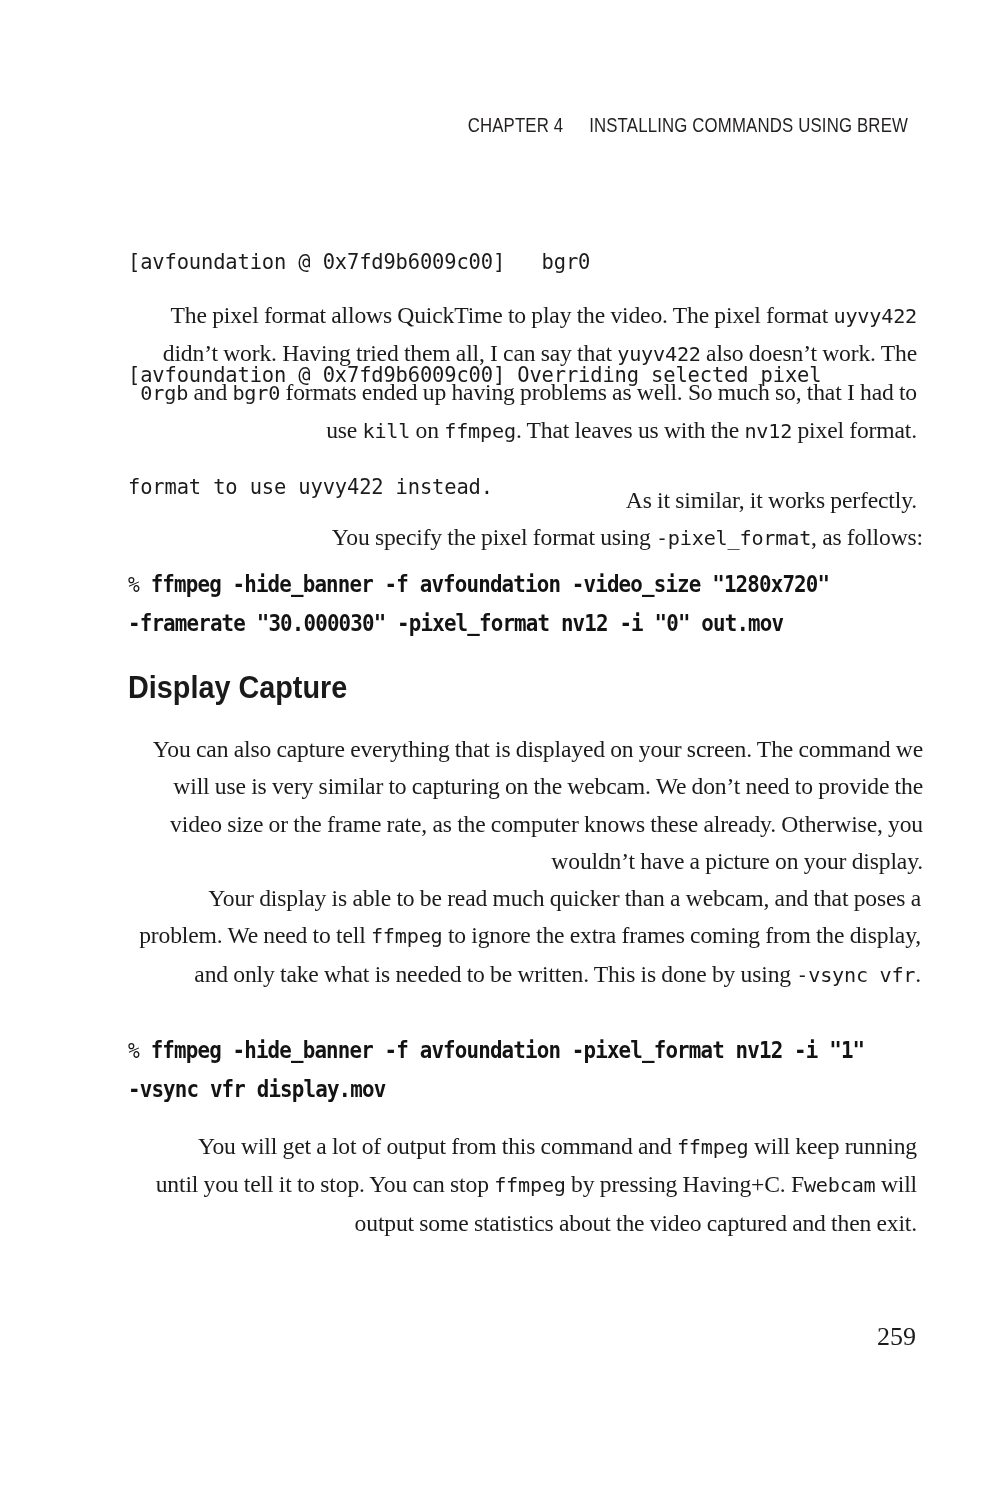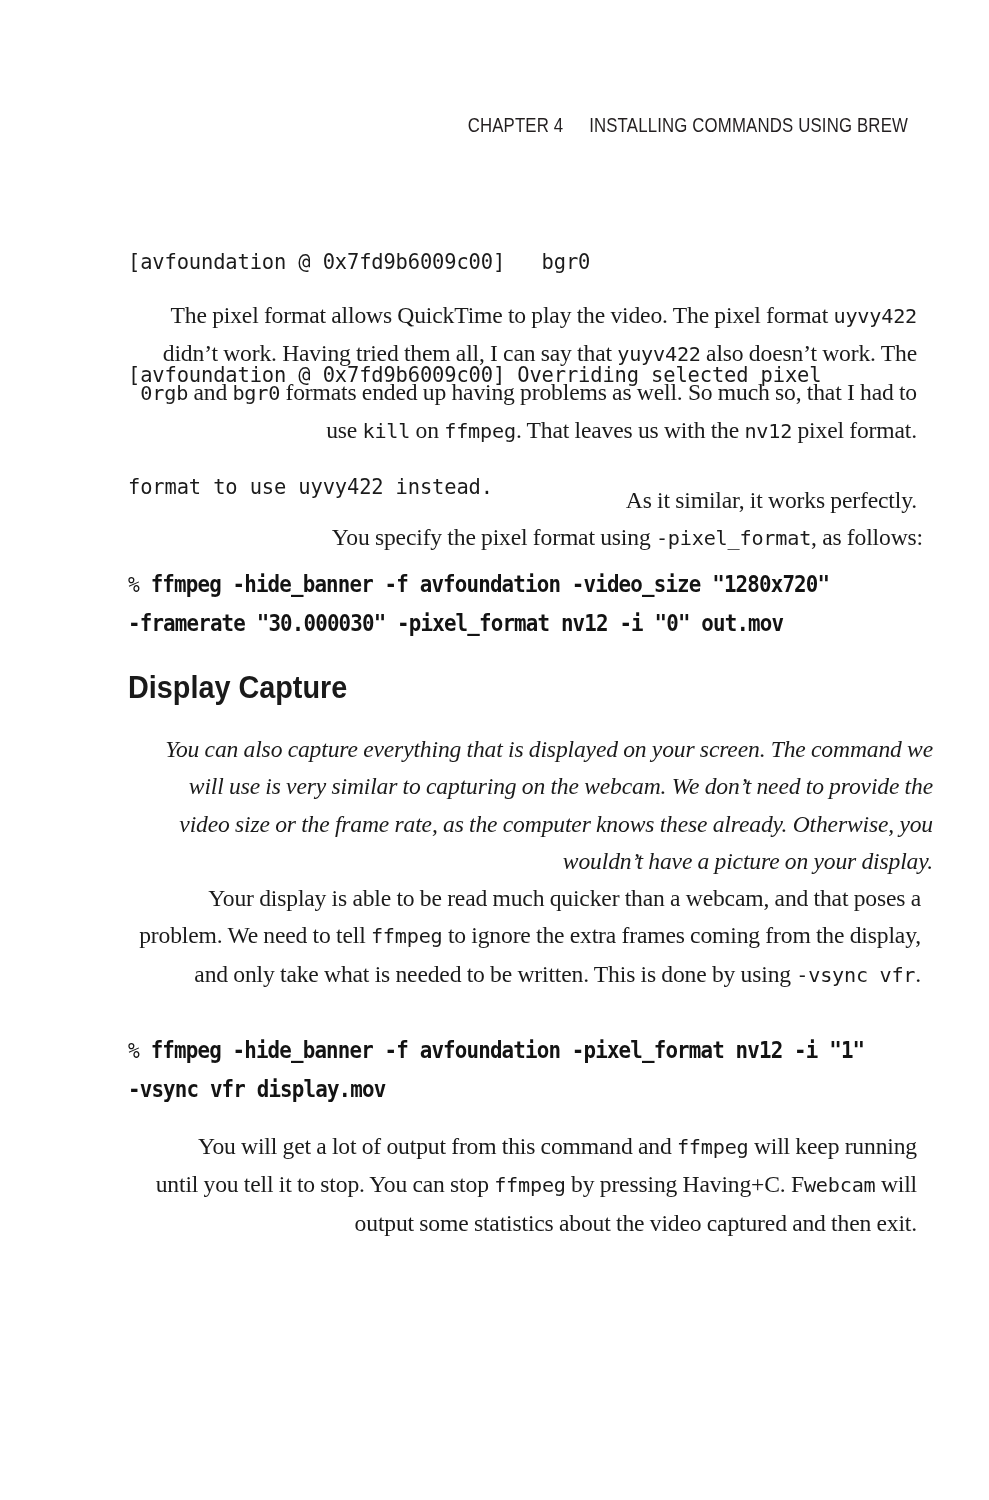--- a/index.html
+++ b/index.html
@@ -127,21 +127,21 @@
     color: #1b1b1b;
   }
 
   
   #block-output  { position: absolute; top: 168px;  left: 0; width: 800px; }
   #para-1        { position: absolute; top: 297px;  left: 0; width: 789px; }
   #para-2        { position: absolute; top: 482px;  left: 0; width: 789px; }
   #para-3        { position: absolute; top: 519px;  left: 6px; width: 789px; }
   #cmd-1         { position: absolute; top: 566px;  left: 0; width: 810px; }
   #heading-1     { position: absolute; top: 670px;  left: 0; width: 600px; }
-  #para-4        { position: absolute; top: 731px;  left: 16px; width: 789px; font-style: italic; }
+  #para-4        { position: absolute; top: 731px;  left: 6px; width: 789px; }
   #para-5        { position: absolute; top: 880px;  left: 4px; width: 789px; }
   #cmd-2         { position: absolute; top: 1032px; left: 0; width: 820px; }
   #para-6        { position: absolute; top: 1128px; left: 0; width: 789px; }
 </style>
 </head>
 <body>
 
 <div class="page">
 
   <div class="running-head">
@@ -169,14 +169,15 @@
     <p id="para-4" class="body">You can also capture everything that is displayed on your screen. The command we will use is very similar to capturing on the webcam. We don’t need to provide the video size or the frame rate, as the computer knows these already. Otherwise, you wouldn’t have a picture on your display.</p>
 
     <p id="para-5" class="body indent"><span>Your display is able to be read much quicker than a webcam, and that poses a problem. We need to tell </span><code>ffmpeg</code><span> to ignore the extra frames coming from the display, and only take what is needed to be written. This is done by using </span><code>-vsync vfr</code><span>.</span></p>
 
     <div id="cmd-2" class="cmd"><span class="prompt">%</span><span> ffmpeg -hide_banner -f avfoundation -pixel_format nv12 -i "1"</span><br><span>-vsync vfr display.mov</span></div>
 
     <p id="para-6" class="body indent"><span>You will get a lot of output from this command and </span><code>ffmpeg</code><span> will keep running until you tell it to stop. You can stop </span><code>ffmpeg</code><span> by pressing Having+C. F</span><code>webcam</code><span> will output some statistics about the video captured and then exit.</span></p>
 
   </div>
 
+  <div class="folio">259</div>
 
 </div>
 
 </body></html>

